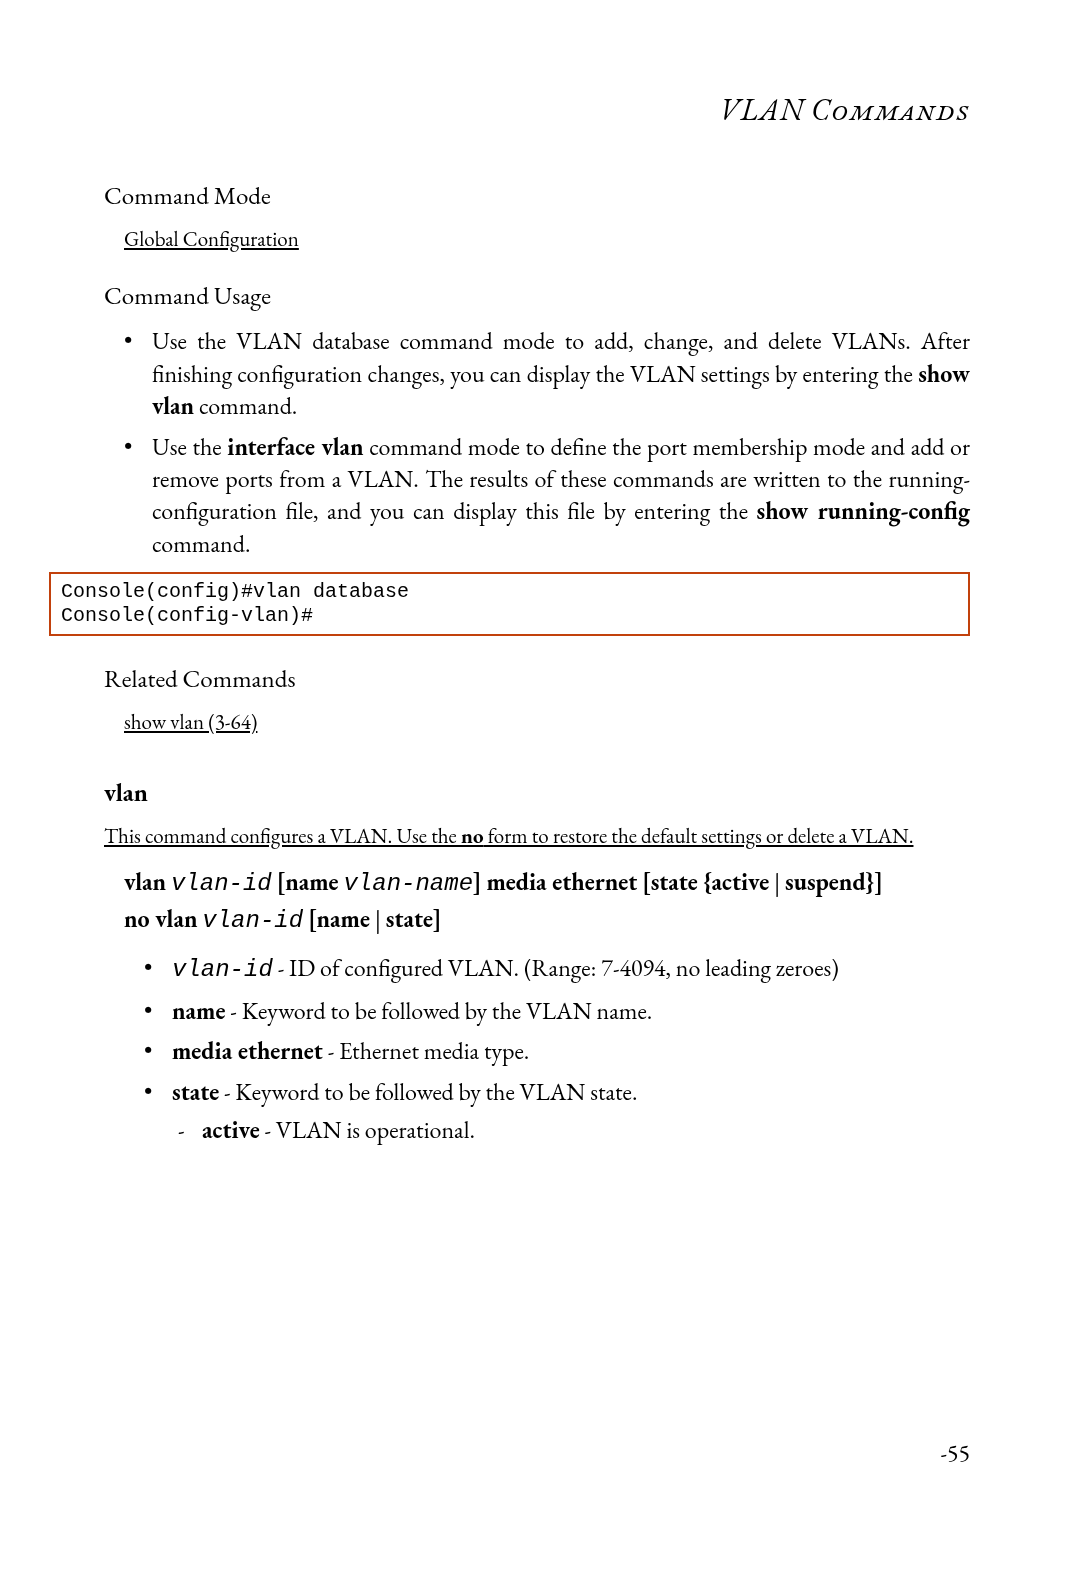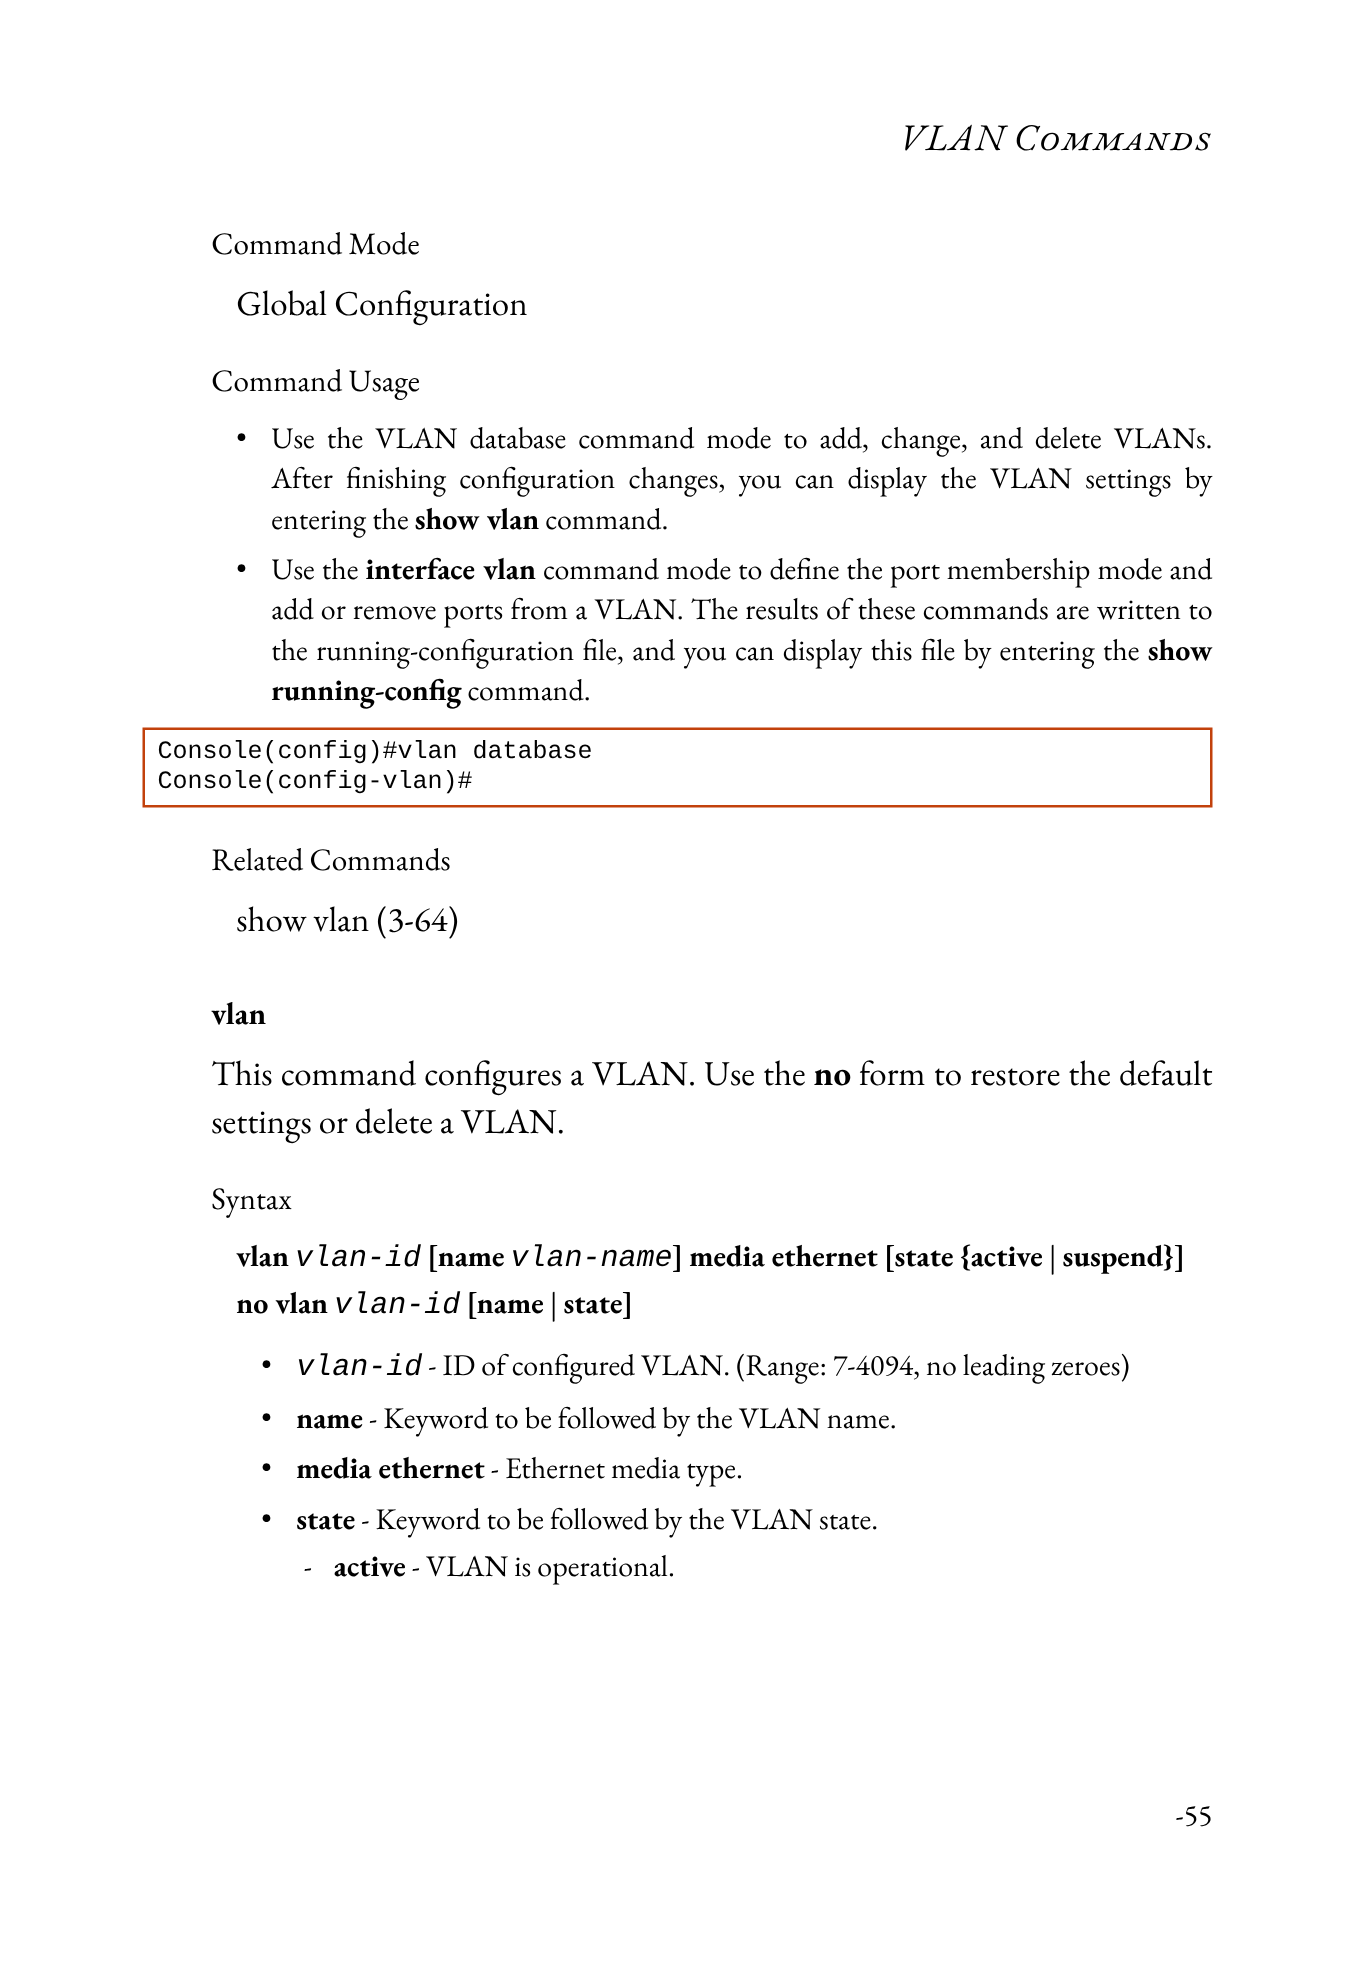--- a/index.html
+++ b/index.html
@@ -6,21 +6,21 @@
     margin: 0;
     padding: 0;
     background: #fff;
     font-family: Garamond, "EB Garamond", "Adobe Garamond Pro", Georgia, "Times New Roman", serif;
     color: #000;
   }
   .page {
     box-sizing: border-box;
     width: 1080px;
     height: 1520px;
-    padding: 90px 110px 70px 114px;
+    padding: 90px 110px 70px 49px;
     position: relative;
   }
   .header-title {
     text-align: right;
     font-style: italic;
     font-variant: small-caps;
     font-size: 30px;
     letter-spacing: 1px;
     margin-bottom: 50px;
   }
@@ -32,24 +32,25 @@
     font-size: 25px;
     font-weight: normal;
     margin: 26px 0 14px 0;
   }
   h3.vlan-head {
     font-size: 25px;
     font-weight: bold;
     margin: 40px 0 14px 0;
   }
   p.body {
-    font-size: 28px;
+    font-size: 21px;
     line-height: 1.35;
     margin: 8px 0 14px 0;
     text-align: justify;
+    text-decoration: underline;
   }
   p.body.indent {
     margin-left: 20px;
   }
   ul.bullets, ul.sub-bullets {
     list-style: none;
     padding: 0;
     margin: 6px 0 12px 0;
   }
   ul.bullets > li {
@@ -137,21 +138,20 @@
 Console(config-vlan)#</div>
 
     <h3 class="section">Related Commands</h3>
     <p class="body indent">show vlan (3-64)</p>
 
     <h3 class="vlan-head">vlan</h3>
     <p class="body">
       <span>This command configures a VLAN. Use the </span><span class="b">no</span><span> form to restore the default settings or delete a VLAN.</span>
     </p>
 
-    <h3 class="section">Syntax</h3>
 
     <div class="syntax-block">
       <div>
         <span class="b">vlan</span>
         <span class="i">vlan-id</span>
         <span class="b">[</span><span class="b">name</span>
         <span class="i">vlan-name</span><span class="b">]</span>
         <span class="b">media ethernet</span>
         <span class="b">[</span><span class="b">state</span>
         <span class="b">{</span><span class="b">active</span><span> | </span>

